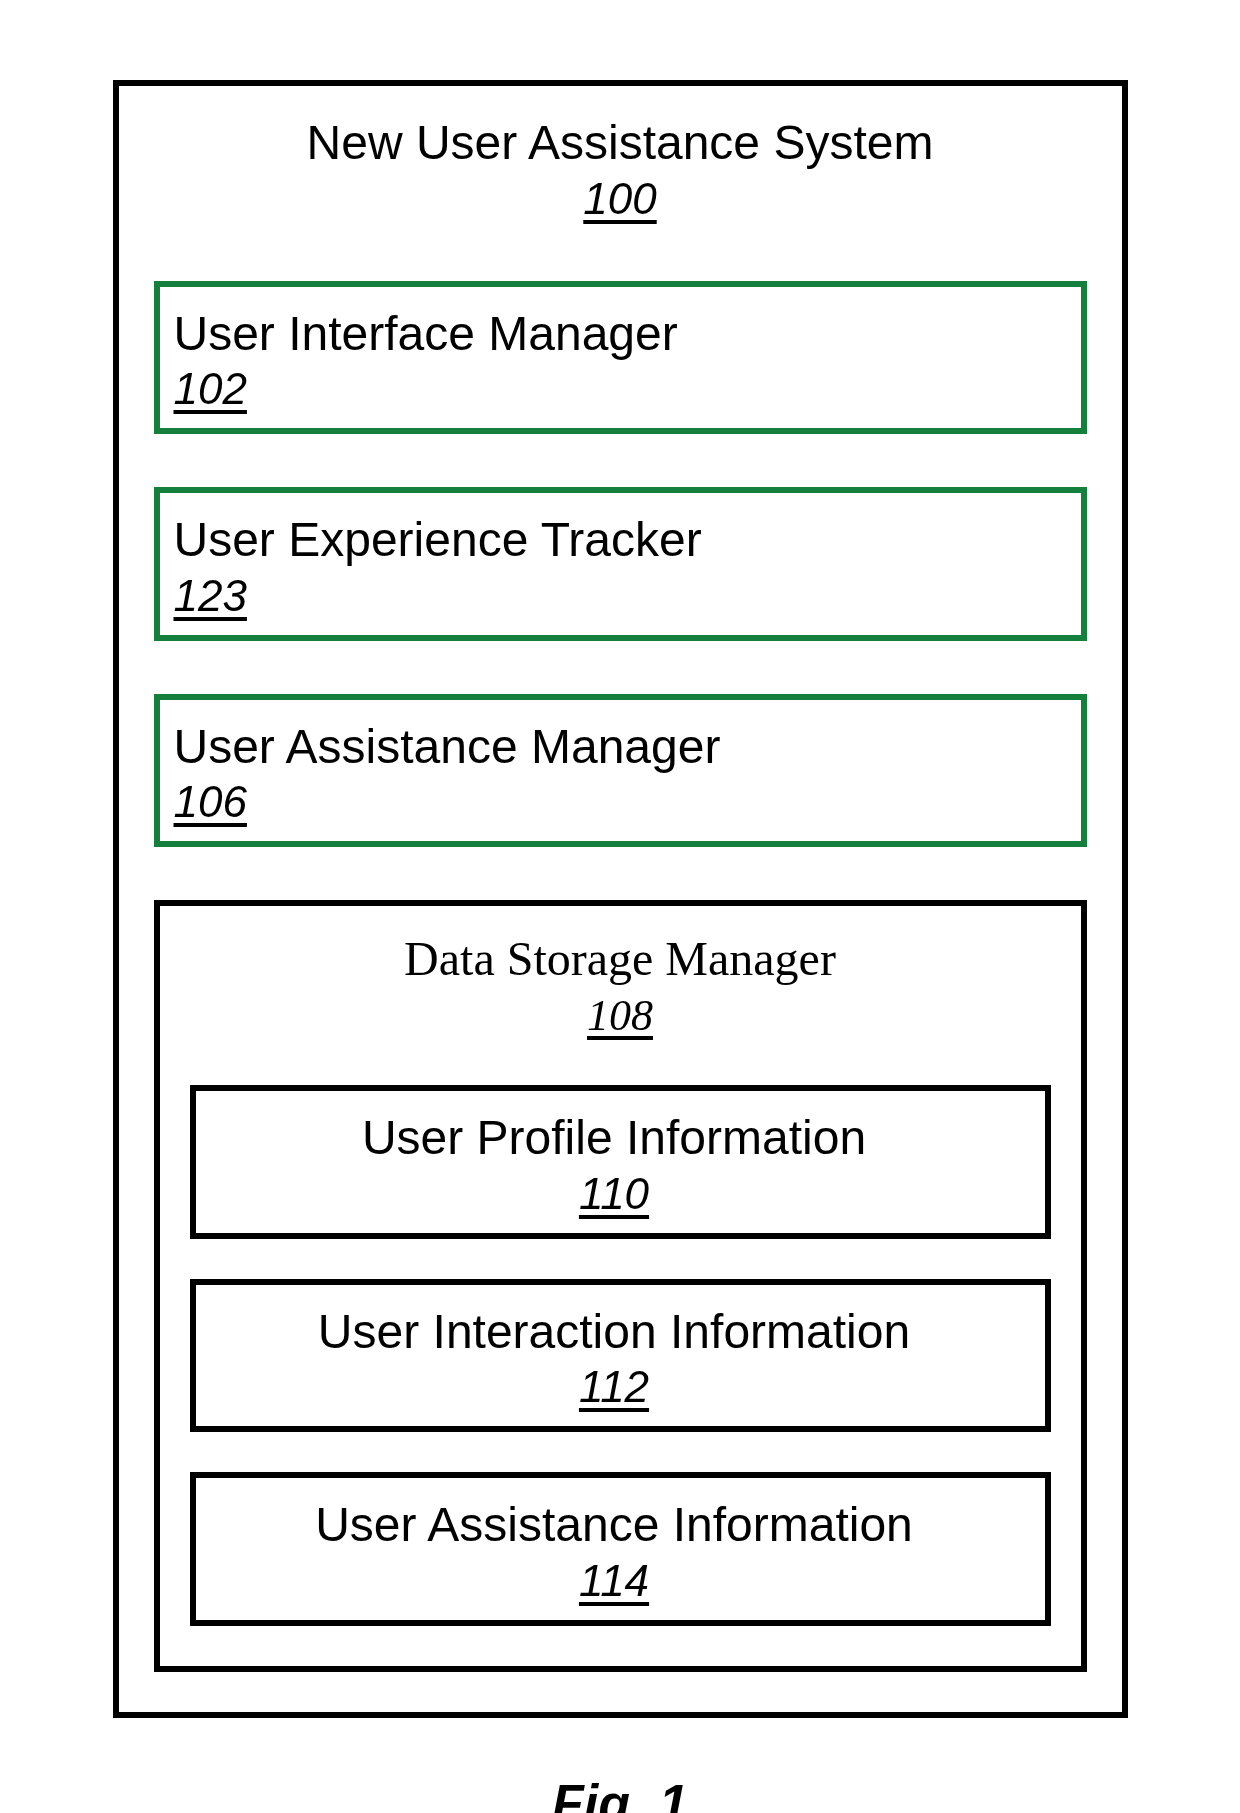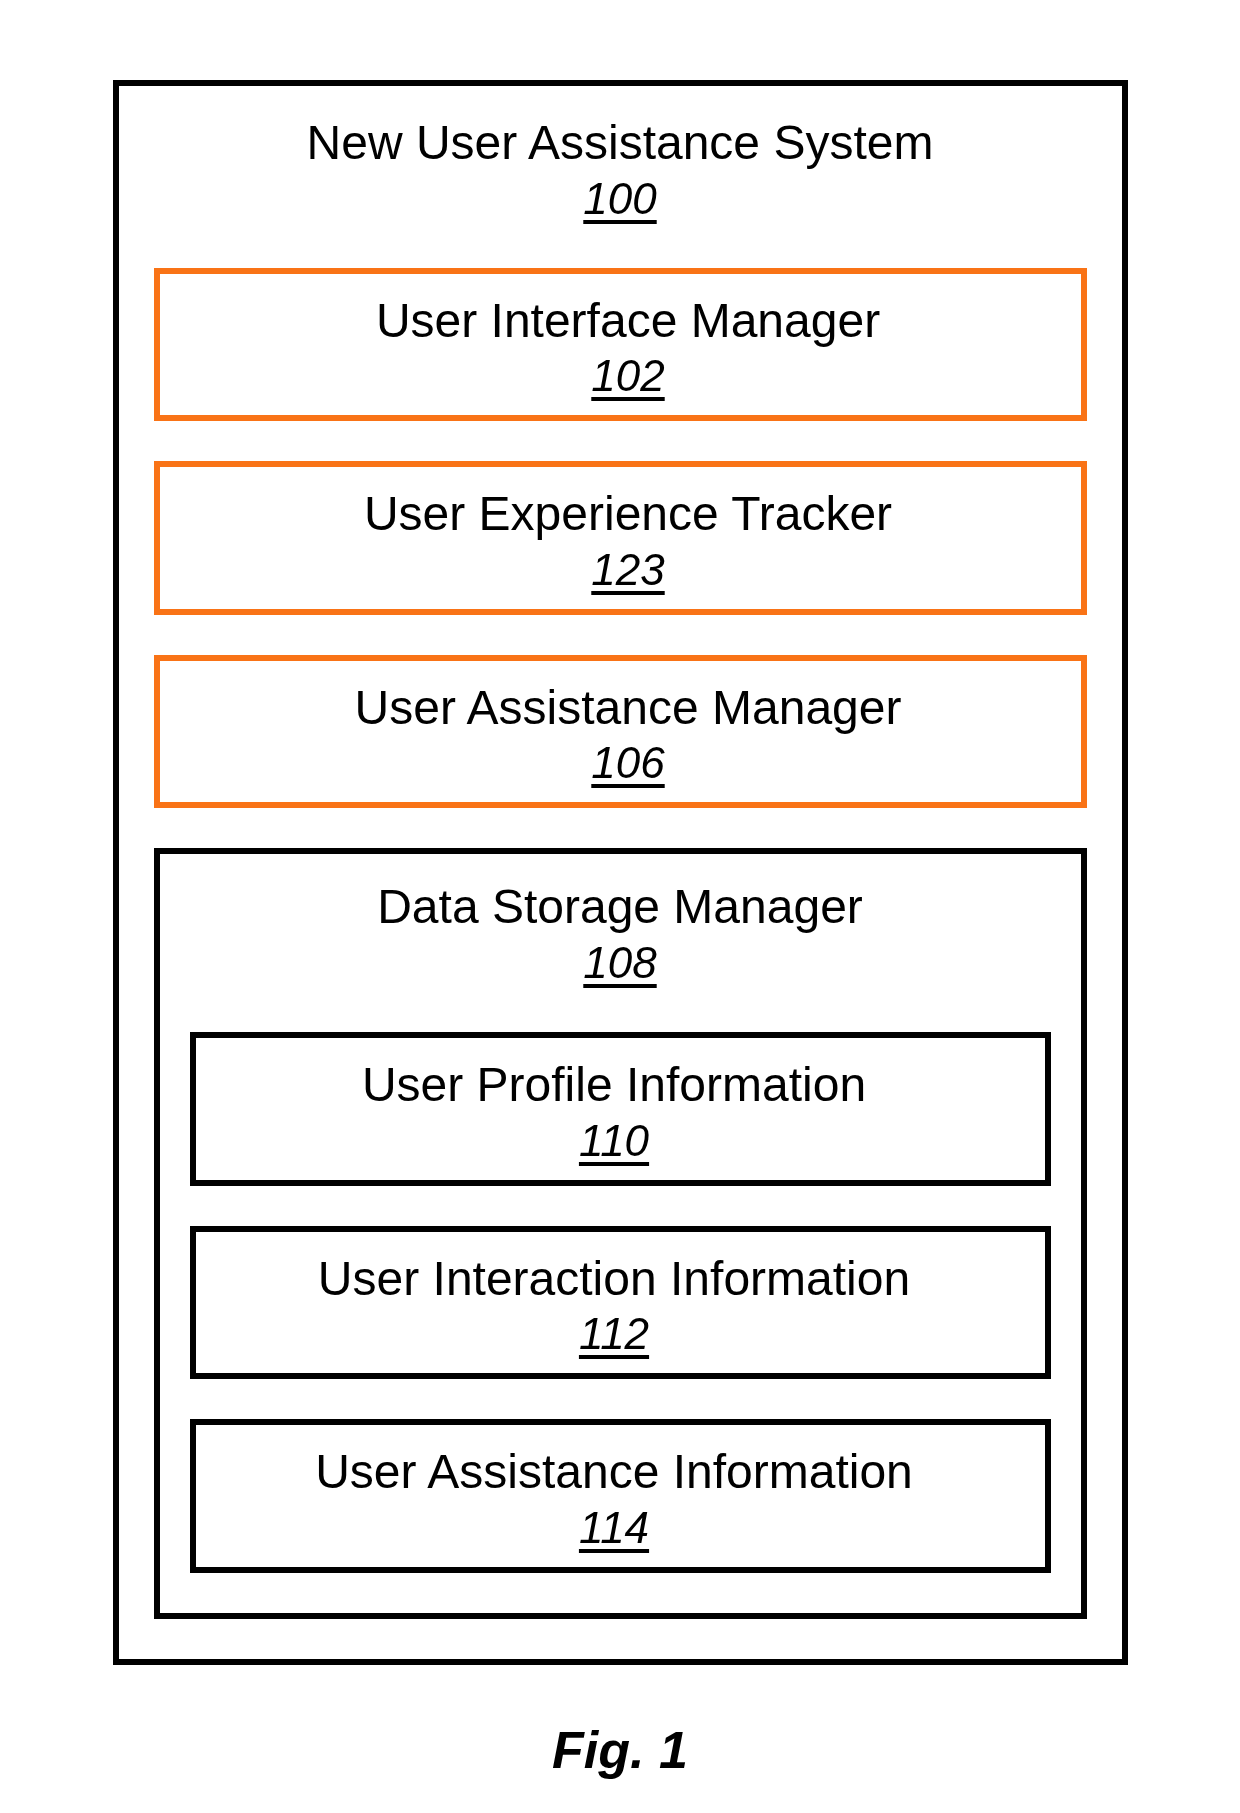--- a/index.html
+++ b/index.html
@@ -17,21 +17,21 @@
       flex-direction: column;
       align-items: center;
     }
     .outer-container {
       border: 6px solid #000;
       width: 1015px;
       padding: 20px 35px 40px 35px;
       display: flex;
       flex-direction: column;
       align-items: center;
-      gap: 40px;
+      gap: 53px;
     }
     .container-header {
       text-align: center;
       padding: 8px 0 4px 0;
     }
     .title {
       font-size: 48px;
       font-weight: normal;
       color: #000;
       line-height: 1.2;
@@ -39,43 +39,44 @@
     .refnum {
       font-size: 44px;
       font-style: italic;
       text-decoration: underline;
       text-underline-offset: 6px;
       color: #000;
       margin-top: 2px;
       display: inline-block;
     }
     .module-box {
-      border: 6px solid #f97316;
+      border: 6px solid #15803d;
       width: 100%;
-      padding: 18px 10px 14px 26px;
-      text-align: center;
+      padding: 18px 10px 14px 14px;
+      text-align: left;
     }
     .module-title {
       font-size: 48px;
       font-weight: normal;
       color: #000;
       line-height: 1.2;
     }
     .data-storage-container {
       border: 6px solid #000;
       width: 100%;
       padding: 20px 30px 40px 30px;
       display: flex;
       flex-direction: column;
       align-items: center;
       gap: 40px;
     }
     .ds-header {
       text-align: center;
       padding: 4px 0;
+      font-family: Liberation Serif, serif;
     }
     .inner-box {
       border: 6px solid #000;
       width: 100%;
       padding: 18px 22px 14px 10px;
       text-align: center;
     }
     .figure-caption {
       font-size: 52px;
       font-style: italic;

